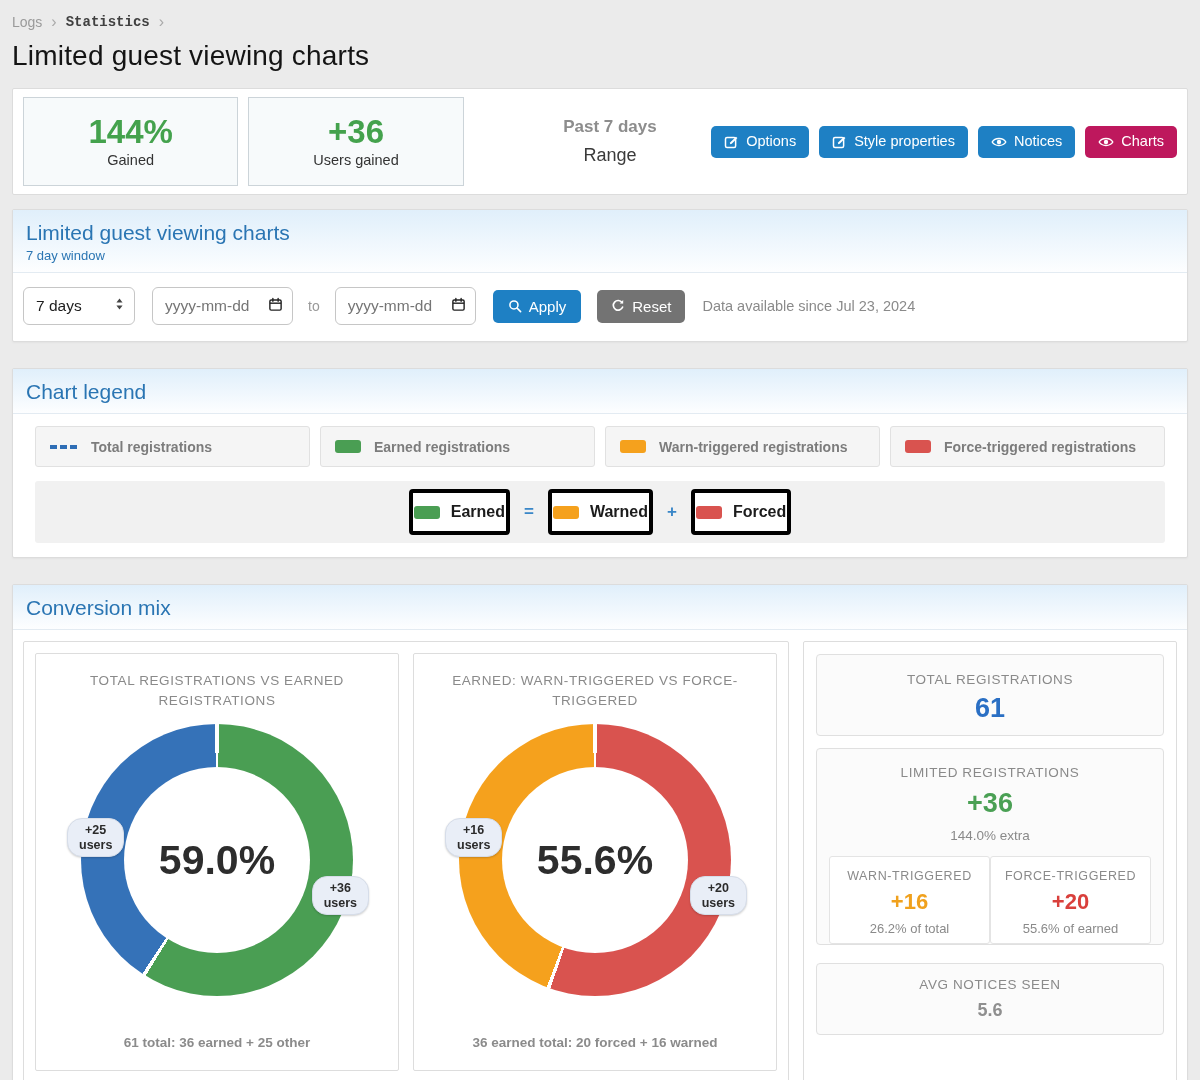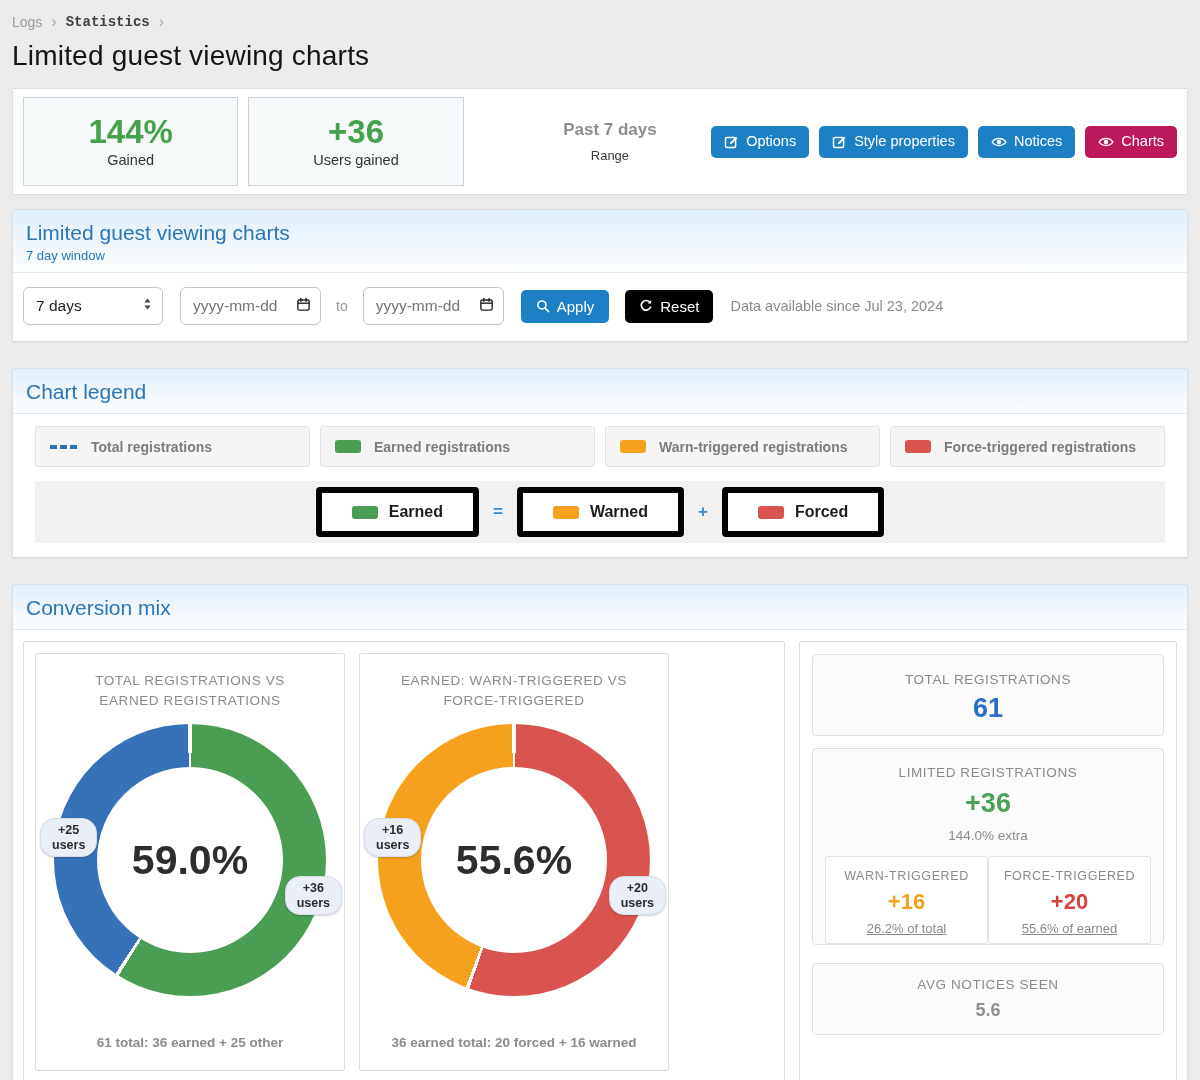--- a/index.html
+++ b/index.html
@@ -30,29 +30,29 @@
 
   
   .summary-card { background:#fff; border:1px solid #dcdcdc; border-radius:2px; height:107px; margin-bottom:14px;
     display:flex; align-items:center; padding:0 10px; }
   .stat-box { width:218px; height:89px; background:#f7fafb; border:1px solid #ccd4d9; margin-right:10px;
     display:flex; flex-direction:column; align-items:center; justify-content:center; gap:4px; }
   .stat-value { font-size:33px; font-weight:bold; color:#44a24d; line-height:1; }
   .stat-label { font-size:14.5px; color:#333; }
   .range-box { width:205px; text-align:center; margin-left:35px; }
   .range-value { font-size:17px; font-weight:bold; color:#8d8d8d; }
-  .range-label { font-size:13px; color:#3a3a3a; margin-top:8px; }
+  .range-label { font-size:18px; color:#3a3a3a; margin-top:8px; }
   .summary-actions { display:flex; gap:10px; margin-left:auto; }
   .btn { display:flex; align-items:flex-start; gap:7px; border:none; border-radius:5px; color:#fff;
     font-size:14.5px; font-family:inherit; padding:8px 13px; cursor:pointer; line-height:1; white-space:nowrap; }
   .btn svg { display:block; }
 
   
   .filters-body { padding:14px 10px 16px; display:flex; align-items:center; }
-  .fake-select { width:140px; height:38px; background:#fff; border:1px solid #c6c6c6; border-radius:6px;
+  .fake-select { width:112px; height:38px; background:#fff; border:1px solid #c6c6c6; border-radius:6px;
     display:flex; align-items:center; padding:0 10px 0 12px; font-size:15.5px; color:#1c1c1c; cursor:pointer; }
   .fake-select .spacer { flex:1; }
   .date-field { width:141px; height:38px; background:#fff; border:1px solid #c6c6c6; border-radius:6px;
     display:flex; align-items:center; padding:0 9px 0 12px; margin-left:17px; }
   .date-field input { border:none; outline:none; width:100%; font-size:15.5px; color:#1c1c1c; font-family:inherit; background:transparent; }
   .to-label { color:#999; font-size:14px; margin-left:15px; }
   .date-field + .to-label { }
   .filters-body .date2 { margin-left:15px; }
   .btn-apply { margin-left:17px; padding:9px 15px; font-size:15px; }
   .btn-reset { margin-left:16px; padding:9px 14px; font-size:15px; }
@@ -61,29 +61,29 @@
   
   .legend-body { padding:12px 22px 14px; }
   .legend-row { display:grid; grid-template-columns:repeat(4,1fr); gap:10px; }
   .legend-item { background:#f5f5f5; border:1px solid #e1e1e1; border-radius:3px; height:41px;
     display:flex; align-items:center; gap:13px; padding:0 14px; }
   .legend-item .l-label { color:#7c7c7c; font-weight:bold; font-size:14px; }
   .swatch { width:26px; height:13px; border-radius:3px; flex:0 0 auto; }
   .swatch-dashed { width:28px; height:4px; border-radius:0; }
   .equation-row { margin-top:14px; background:#f1f1f1; border-radius:3px; height:62px;
     display:flex; align-items:center; justify-content:center; gap:14px; }
-  .eq-chip { background:#fff; border:6px solid #000000; border-radius:4px; padding:10px 30px;
+  .eq-chip { background:#fff; border:4px solid #000000; border-radius:4px; padding:10px 1px;
     display:flex; align-items:center; gap:11px; }
   .eq-chip .e-label { font-size:16px; font-weight:bold; color:#1c1c1c; }
   .eq-op { color:#3a87c8; font-size:17px; font-weight:bold; }
 
   
   .cm-body { padding:11px 10px 12px; display:flex; gap:14px; }
   .charts-wrap { border:1px solid #ddd; border-radius:2px; flex:0 0 762px; display:flex; gap:14px; padding:11px; background:#fff; }
-  .chart-card { border:1px solid #ddd; border-radius:2px; width:310px; height:418px; background:#fff;
+  .chart-card { border:1px solid #ddd; border-radius:2px; width:364px; height:418px; background:#fff;
     display:flex; flex-direction:column; align-items:center; }
   .chart-title { color:#8a8a8a; font-size:13.5px; letter-spacing:0.6px; text-align:center; margin:17px 30px 0; line-height:1.45; }
   .donut-wrap { position:relative; width:272px; height:272px; margin-top:14px; }
   .donut { width:272px; height:272px; border-radius:50%; position:relative; }
   .donut::after { content:""; position:absolute; inset:43px; background:#fff; border-radius:50%; }
   .donut-center { position:absolute; inset:0; display:flex; align-items:center; justify-content:center;
     font-size:41px; font-weight:bold; color:#2d2d2d; z-index:2; }
   .bubble { position:absolute; z-index:3; background:#e9eef7; border:1px solid #d6dde9; border-radius:15px;
     padding:4px 11px; text-align:center; font-size:12.5px; font-weight:bold; color:#2b2b2b; line-height:1.15;
     box-shadow:0 1px 2px rgba(0,0,0,0.18); }
@@ -97,21 +97,21 @@
   .box-total { height:82px; padding-top:17px; margin-bottom:12px; }
   .v-blue { color:#2a6fc4; font-size:27px; font-weight:bold; margin-top:6px; }
   .box-limited { height:197px; padding-top:16px; margin-bottom:18px; }
   .v-green { color:#4aa054; font-size:27px; font-weight:bold; margin-top:8px; }
   .s-note { color:#8a8a8a; font-size:13.5px; margin-top:9px; }
   .sub-row { display:flex; padding:13px 12px 0; }
   .sub-box { flex:1; background:#fff; border:1px solid #e4e4e4; border-radius:3px; height:88px; padding-top:12px; text-align:center; }
   .sub-box .s-label { font-size:12.5px; }
   .v-orange { color:#f0a11d; font-size:22px; font-weight:bold; margin-top:6px; }
   .v-red { color:#d9403c; font-size:22px; font-weight:bold; margin-top:6px; }
-  .sub-note { color:#8a8a8a; font-size:13px; margin-top:6px;text-decoration:underline; }
+  .sub-note { color:#8a8a8a; font-size:13px; margin-top:6px; }
   .box-avg { height:72px; padding-top:13px; }
   .v-gray { color:#8f8f8f; font-size:18px; font-weight:bold; margin-top:8px; }
 </style>
 </head>
 <body>
 
 <div class="breadcrumb">
   <span class="crumb-muted">Logs</span>
   <span class="crumb-sep">›</span>
   <span class="crumb-strong">Statistics</span>
@@ -205,21 +205,21 @@
     </div>
     <button class="btn btn-apply" style="background:#1e80c4">
       <span>
           <svg width="14" height="14" viewBox="0 0 16 16">
             <circle cx="6.8" cy="6.8" r="4.6" fill="none" stroke="#fff" stroke-width="1.8"></circle>
             <path d="M10.4 10.4L14.4 14.4" stroke="#fff" stroke-width="1.8" stroke-linecap="round"></path>
           </svg>
         </span>
       <span>Apply</span>
     </button>
-    <button class="btn btn-reset" style="background:#000000">
+    <button class="btn btn-reset" style="background:#737373">
       <span>
           <svg width="14" height="14" viewBox="0 0 16 16">
             <path d="M13.3 9.2A5.5 5.5 0 1 1 12.6 4" fill="none" stroke="#fff" stroke-width="1.9" stroke-linecap="round"></path>
             <path d="M13.9 1.2v3.9h-3.9z" fill="#fff"></path>
           </svg>
         </span>
       <span>Reset</span>
     </button>
     <span class="availability">Data available since Jul 23, 2024</span>
   </div>

